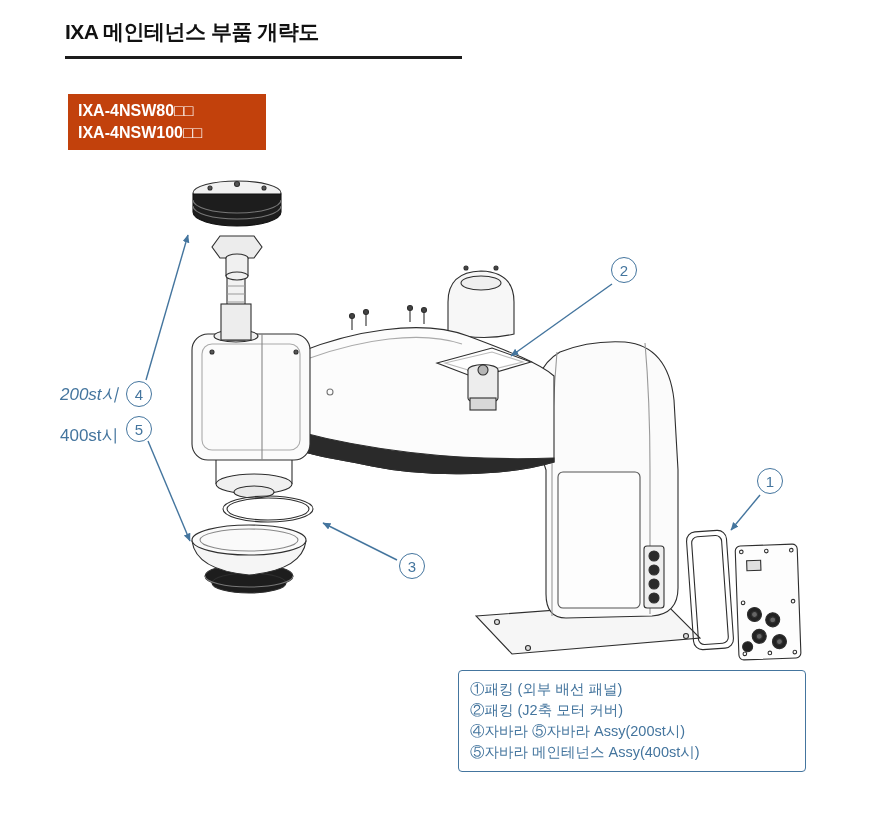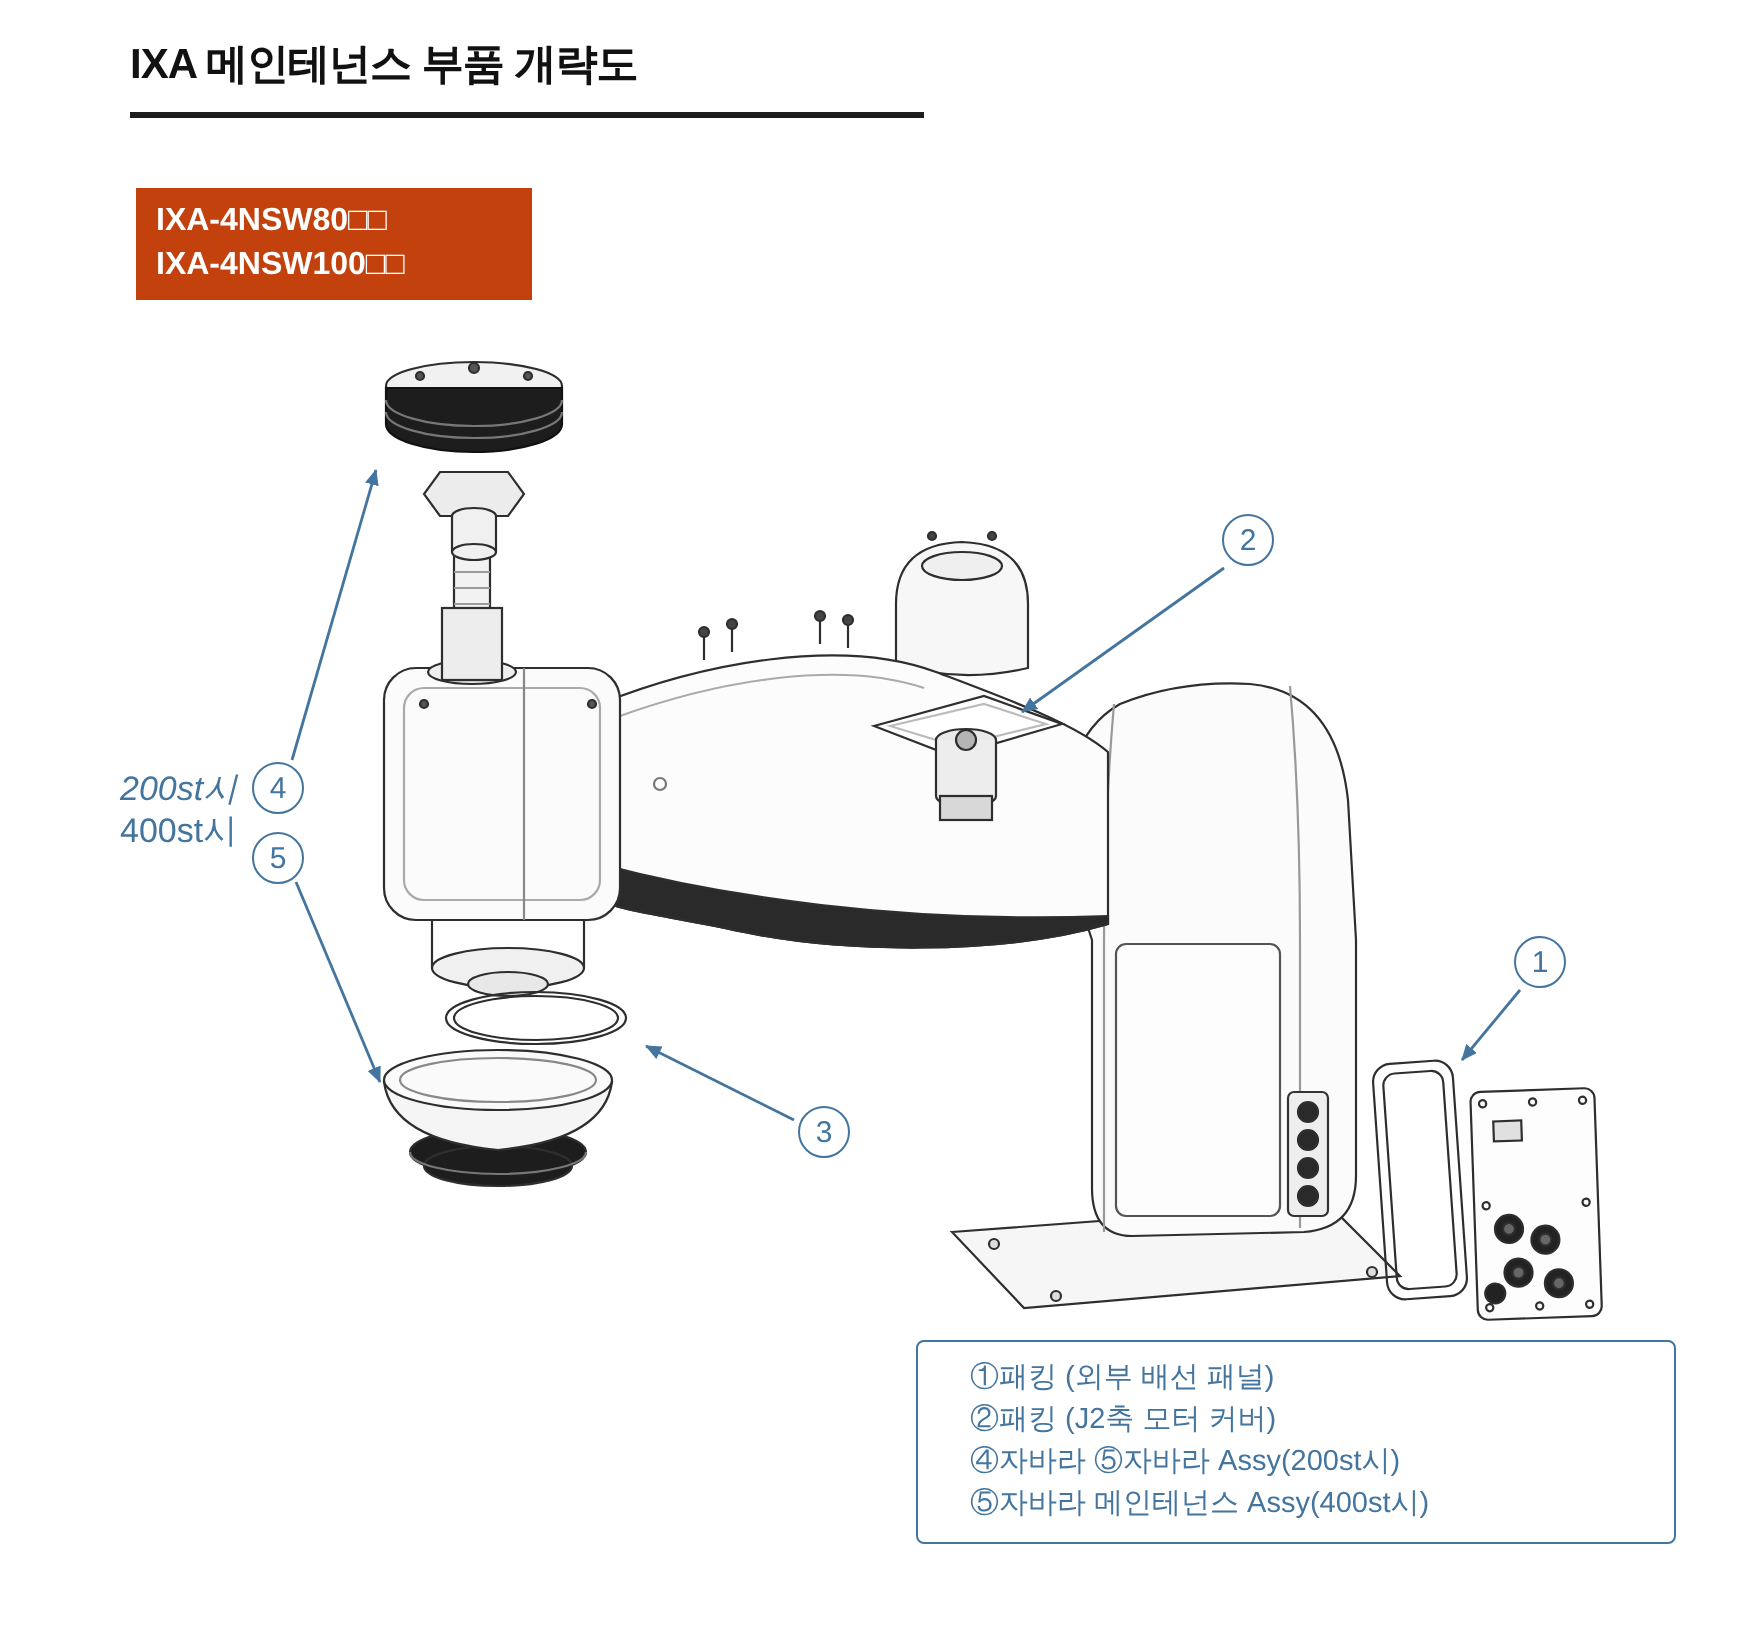--- a/index.html
+++ b/index.html
@@ -21,22 +21,22 @@
   }
   .side-label {
     position:absolute; font-size:17px; color:#44759e; white-space:nowrap;
   }
   .co {
     position:absolute; width:26px; height:26px; box-sizing:border-box;
     border:1.5px solid #44759e; border-radius:50%; background:#ffffff;
     color:#44759e; font-size:15px; display:flex; align-items:center; justify-content:center;
   }
   .legend {
-    position:absolute; left:458px; top:670px; width:380px; box-sizing:border-box;
-    border:1.5px solid #44759e; border-radius:4px; padding:8px 26px;
+    position:absolute; left:458px; top:670px; width:348px; box-sizing:border-box;
+    border:1.5px solid #44759e; border-radius:4px; padding:8px 11px;
     color:#44759e; font-size:14.5px; line-height:21px; background:#fff;
   }
   svg.diagram { position:absolute; left:0; top:0; }
 </style>
 </head>
 <body>
 
 <div class="page">
 
   <h1 class="title">IXA 메인테넌스 부품 개략도</h1>
@@ -192,21 +192,21 @@
       <line x1="148" y1="441" x2="190" y2="541" marker-end="url(#ah)"></line>
       <line x1="612" y1="284" x2="511" y2="356" marker-end="url(#ah)"></line>
       <line x1="760" y1="495" x2="731" y2="530" marker-end="url(#ah)"></line>
       <line x1="397" y1="560" x2="323" y2="523" marker-end="url(#ah)"></line>
     </g>
   </svg>
 
   <div class="side-label" style="left:60px; top:383px;font-style:italic;">200st시</div>
   <div class="co" style="left:126px; top:381px;">4</div>
 
-  <div class="side-label" style="left:60px; top:404px;">400st시</div>
+  <div class="side-label" style="left:60px; top:424px;">400st시</div>
   <div class="co" style="left:126px; top:416px;">5</div>
 
   <div class="co" style="left:611px; top:257px;">2</div>
   <div class="co" style="left:757px; top:468px;">1</div>
   <div class="co" style="left:399px; top:553px;">3</div>
 
   <div class="legend">
     <div>①패킹 (외부 배선 패널)</div>
     <div>②패킹 (J2축 모터 커버)</div>
     <div>④자바라 ⑤자바라 Assy(200st시)</div>

